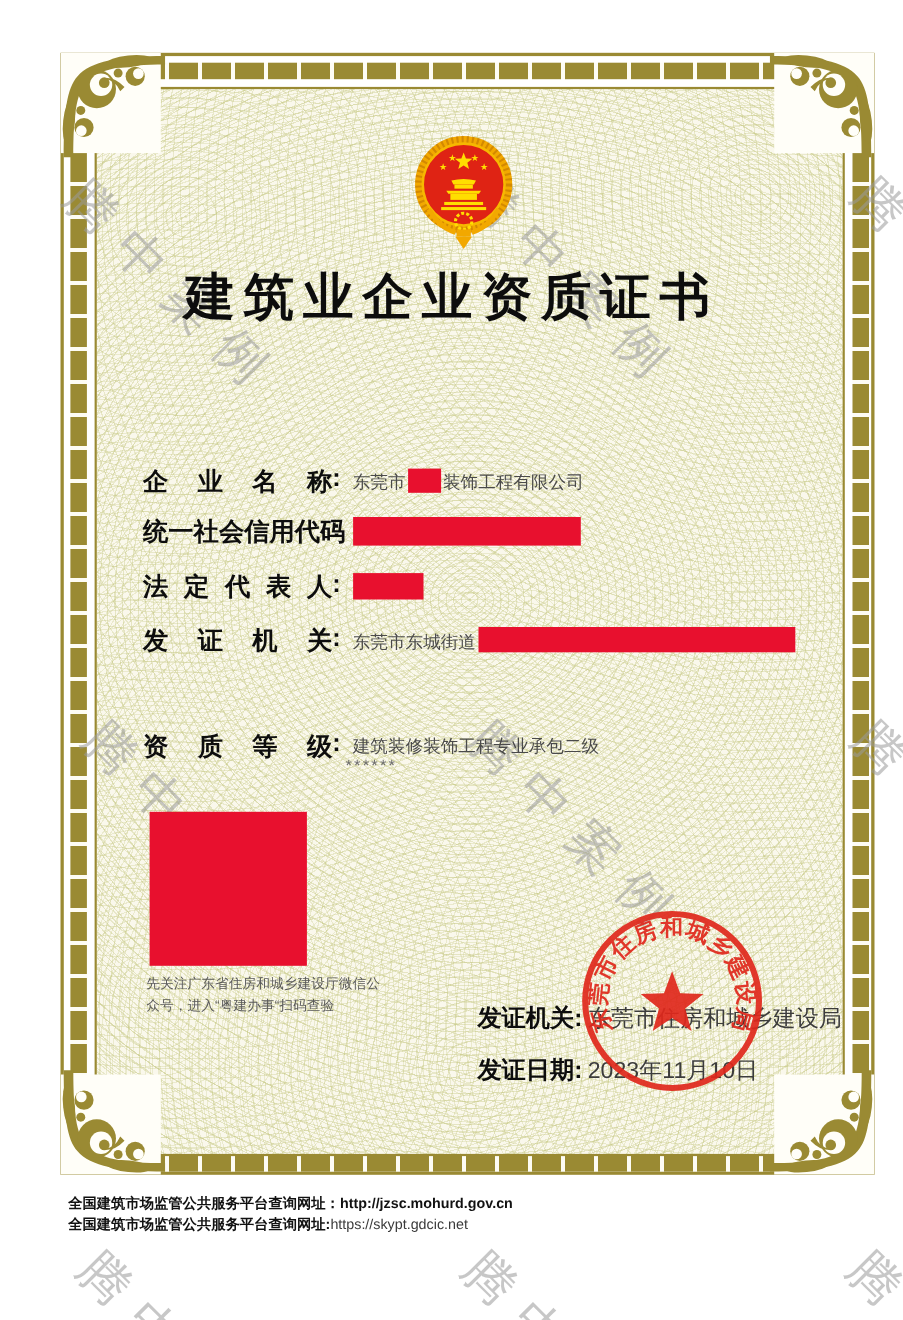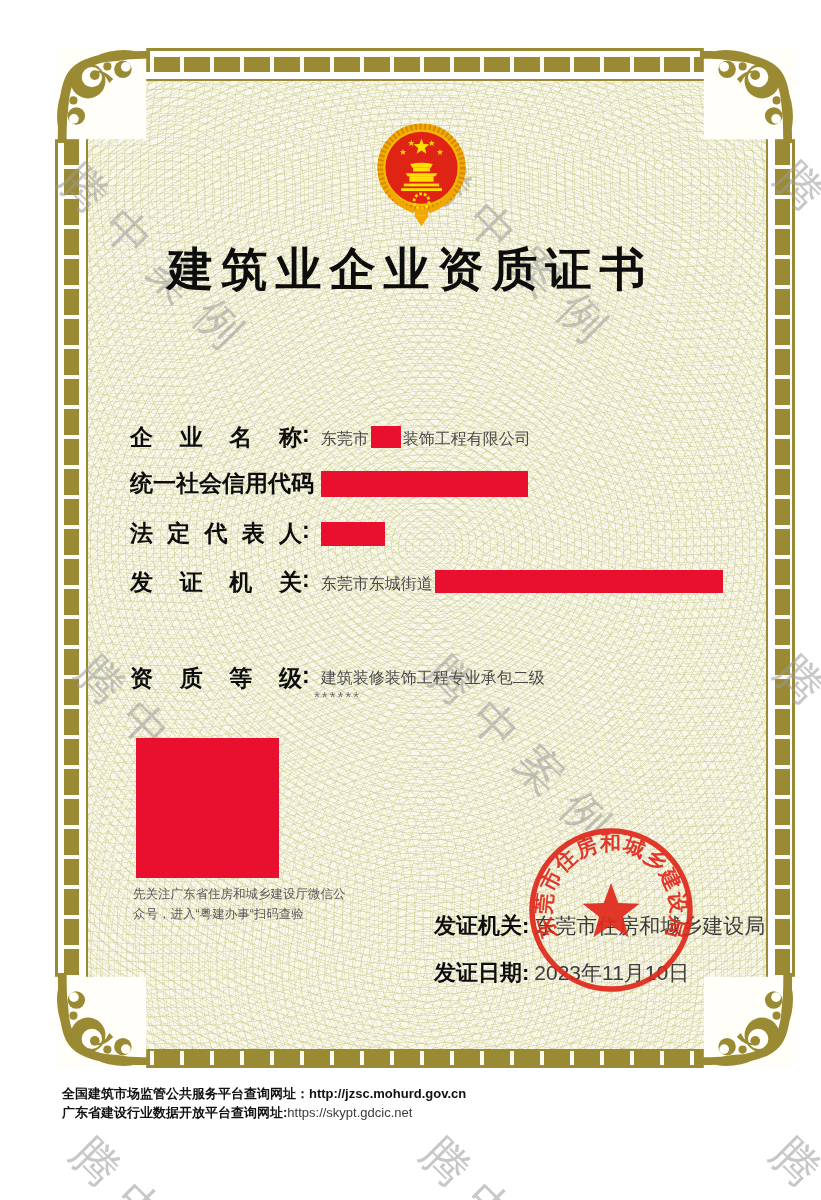--- a/index.html
+++ b/index.html
@@ -183,21 +183,21 @@
 
     <div class="issue-row" style="top:911px">
       <span class="issue-label">发证机关:</span><span class="issue-val">东莞市住房和城乡建设局</span>
     </div>
     <div class="issue-row" style="top:958px">
       <span class="issue-label">发证日期:</span><span class="issue-val">2023年11月10日</span>
     </div>
 
     <div class="footer">
       <div><span class="b">全国建筑市场监管公共服务平台查询网址：</span><span class="b">http://jzsc.mohurd.gov.cn</span></div>
-      <div><span class="b">广东省建设行业数据开放平台查询网址:</span><span class="u2">https://skypt.gdcic.net</span></div>
+      <div><span class="b">全国建筑市场监管公共服务平台查询网址:</span><span class="u2">https://skypt.gdcic.net</span></div>
     </div>
   </div>
 
   <svg class="seal" viewBox="0 0 190 190">
     <circle class="seal-ring" cx="95" cy="95" r="79"></circle>
     <polygon class="seal-star" points="95,68 102.35,87.89 123.53,88.73 106.89,101.86 112.63,122.27 95,110.5 77.37,122.27 83.11,101.86 66.47,88.73 87.65,87.89"></polygon>
     <path id="sealArc" d="M43,125 A60,60 0 1 1 147,125" fill="none"></path>
     <text class="seal-text"><textPath href="#sealArc" startOffset="50%" text-anchor="middle">东莞市住房和城乡建设局</textPath></text>
   </svg>
 

